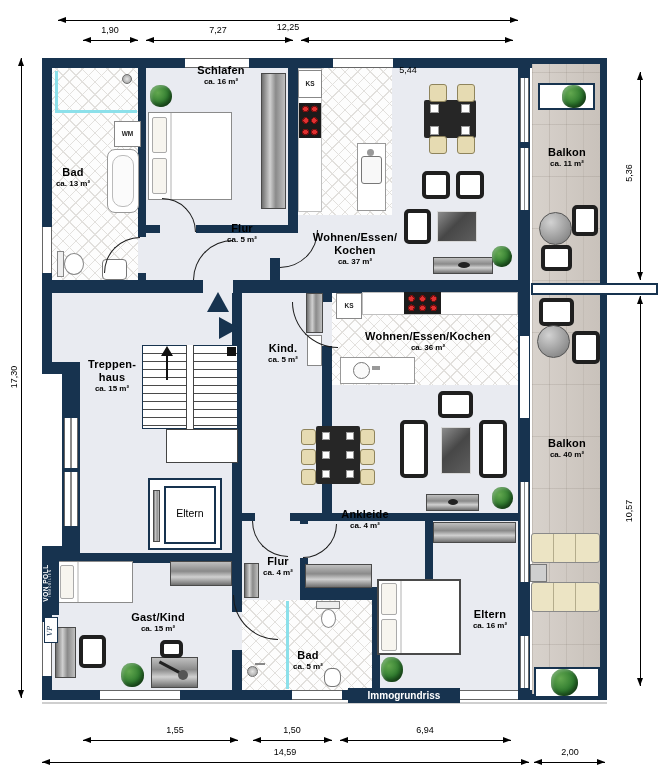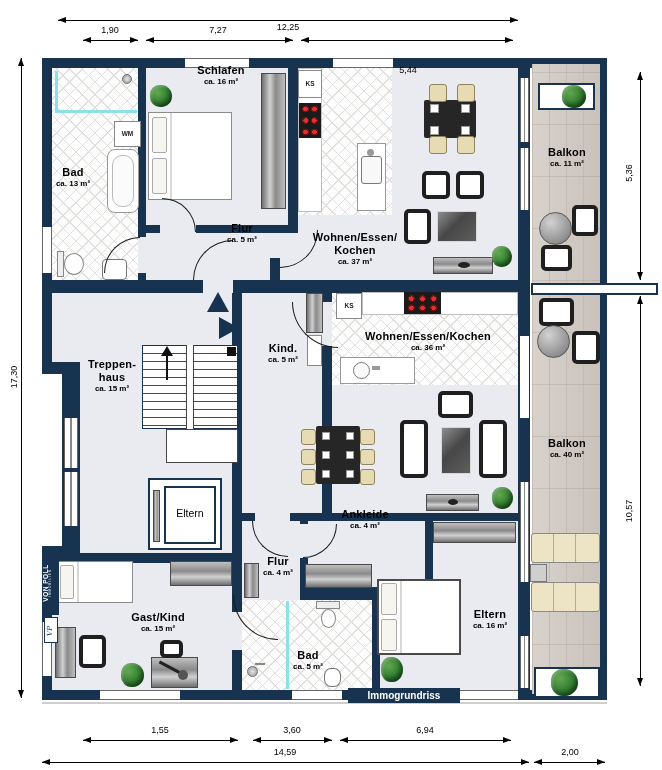--- a/index.html
+++ b/index.html
@@ -338,23 +338,23 @@
   <div class="dlab" style="left:190px;top:25px;width:56px;">7,27</div>
   <div class="dh" style="left:301px;top:40px;width:212px;"></div>
   <div class="dlab" style="left:380px;top:25px;width:56px;margin-top:40px;">5,44</div>
   <div class="dv" style="left:21px;top:58px;height:640px;"></div>
   <div class="dlab vlab" style="left:-14px;top:372px;width:56px;">17,30</div>
   <div class="dv" style="left:640px;top:72px;height:208px;"></div>
   <div class="dlab vlab" style="left:601px;top:168px;width:56px;">5,36</div>
   <div class="dv" style="left:640px;top:296px;height:390px;"></div>
   <div class="dlab vlab" style="left:601px;top:506px;width:56px;">10,57</div>
   <div class="dh" style="left:83px;top:740px;width:155px;"></div>
-  <div class="dlab" style="left:130px;top:725px;width:60px;text-align:center;">1,55</div>
+  <div class="dlab" style="left:145px;top:725px;width:60px;text-align:center;">1,55</div>
   <div class="dh" style="left:253px;top:740px;width:79px;"></div>
-  <div class="dlab" style="left:262px;top:725px;width:60px;">3,60</div>
+  <div class="dlab" style="left:262px;top:725px;width:60px;">1,50</div>
   <div class="dh" style="left:340px;top:740px;width:171px;"></div>
   <div class="dlab" style="left:395px;top:725px;width:60px;">6,94</div>
   <div class="dh" style="left:42px;top:762px;width:487px;"></div>
   <div class="dlab" style="left:255px;top:747px;width:60px;">14,59</div>
   <div class="dh" style="left:534px;top:762px;width:71px;"></div>
   <div class="dlab" style="left:540px;top:747px;width:60px;">2,00</div>
 
   <div style="left:42px;top:551px;width:17px;height:64px;background:#17334f;">
     <div style="left:-22px;top:24px;width:60px;height:16px;transform:rotate(-90deg);text-align:center;color:#fff;line-height:1.1;">
       <span style="display:block;font-size:6.5px;font-weight:bold;letter-spacing:.5px;">VON POLL</span>

